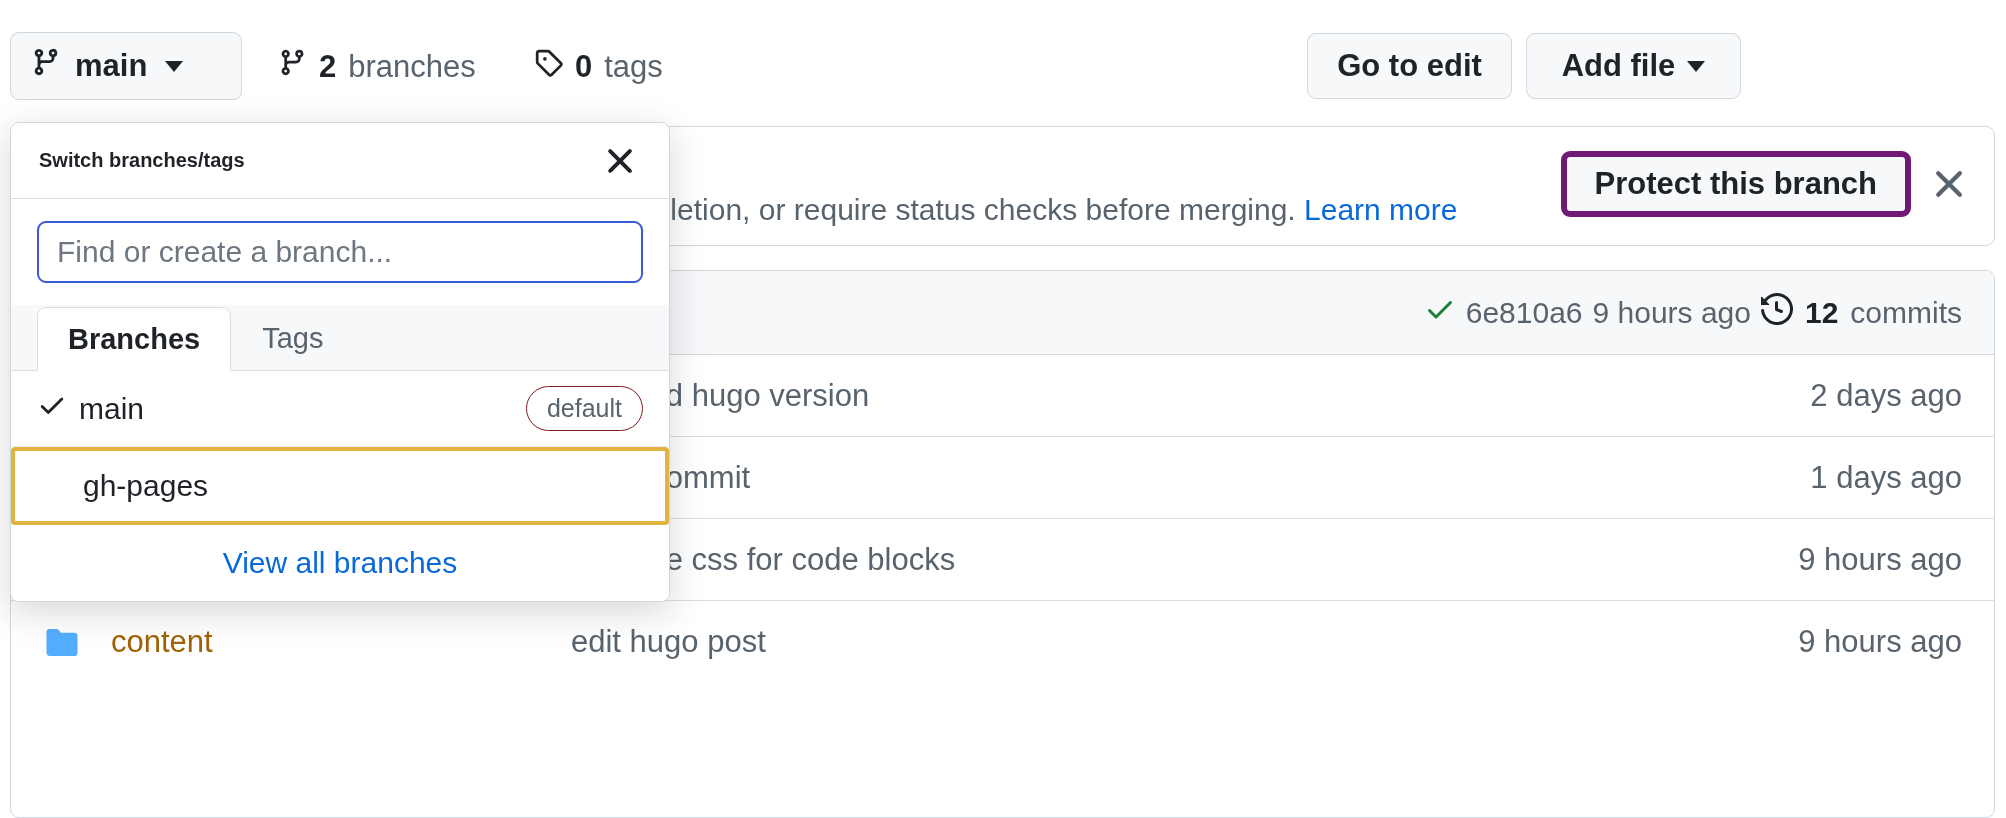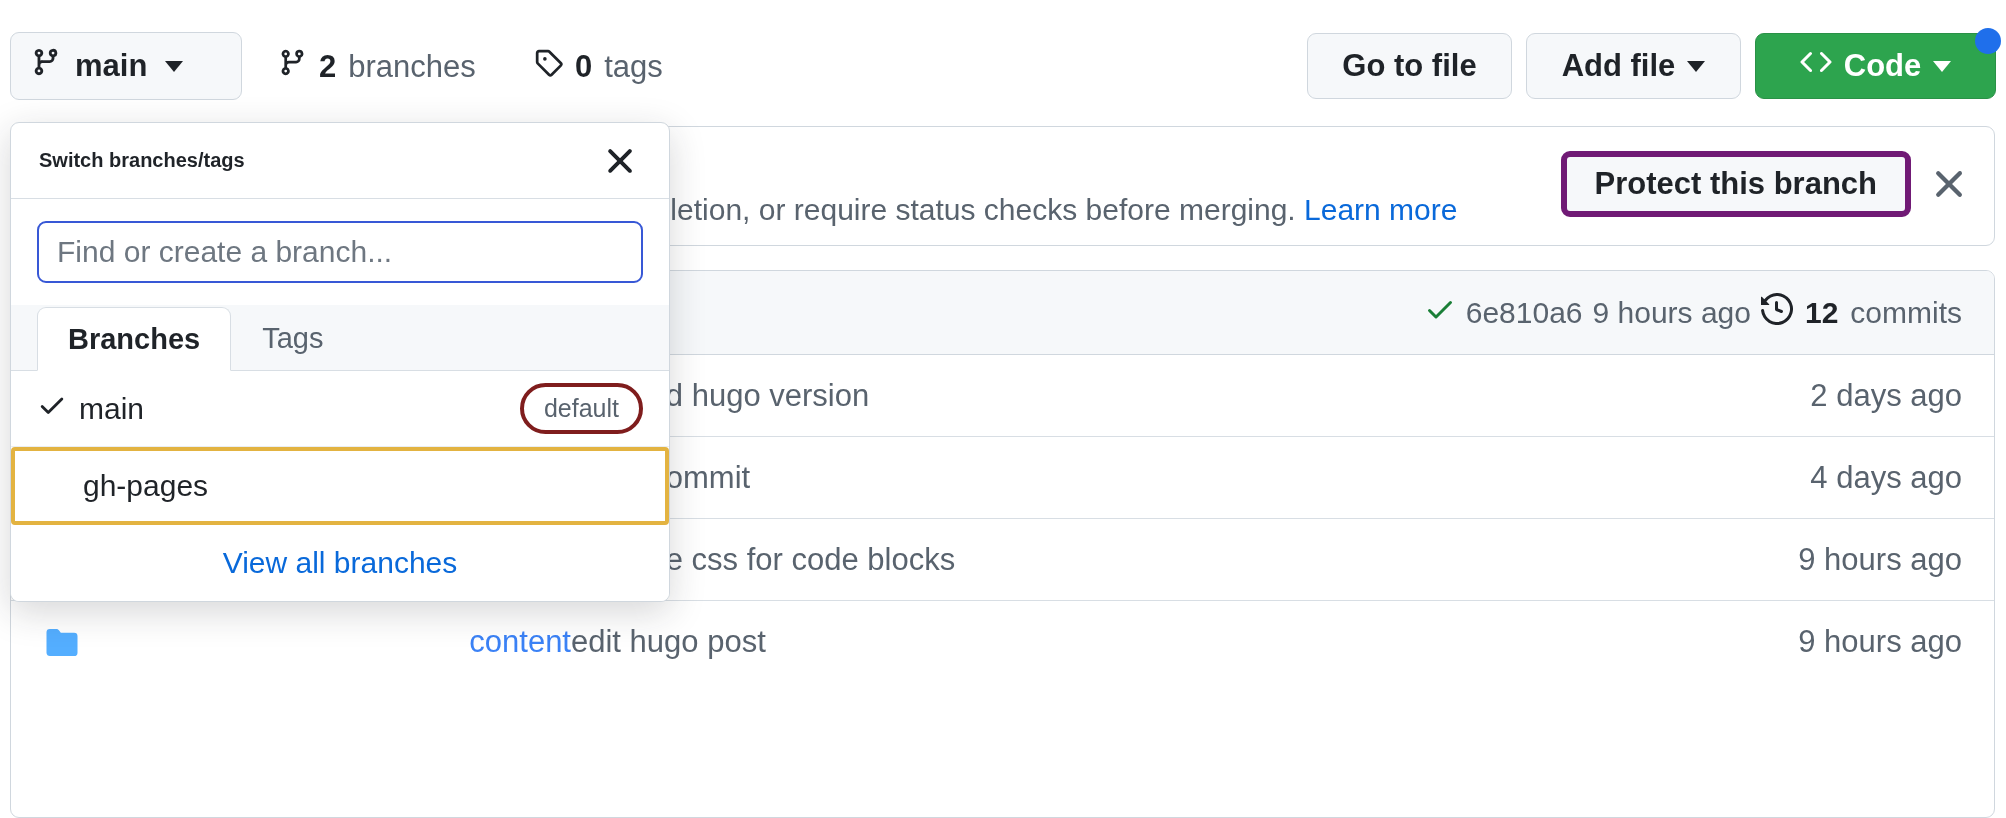--- a/index.html
+++ b/index.html
@@ -98,21 +98,21 @@
   .commit-bar .time { color: #59636e; }
   .commit-bar .commits { color: #59636e; display: flex; align-items: center; gap: 12px; }
   .commit-bar .commits b { color: #1f2328; }
 
   .file-row {
     height: 82px; border-bottom: 1px solid #d8dee4;
     display: flex; align-items: center; font-size: 31px;
   }
   .file-row:last-child { border-bottom: none; }
   .file-icon { width: 38px; height: 31px; margin-left: 32px; flex: none; }
-  .file-name { margin-left: 30px; width: 460px; color: #3b82f6; cursor: pointer; text-align: right; }
+  .file-name { margin-left: 30px; width: 460px; color: #a16207; cursor: pointer; }
   .file-msg { flex: 1; color: #59636e; cursor: pointer; }
   .file-time { color: #59636e; margin-right: 32px; }
 
   
   .dropdown {
     position: absolute; left: 10px; top: 122px; width: 660px;
     background: #ffffff; border: 1px solid #d0d7de; border-radius: 9px;
     box-shadow: 0 10px 36px rgba(31,35,40,0.18);
     overflow: hidden; z-index: 50;
   }
@@ -146,21 +146,21 @@
   }
 
   .dd-item {
     height: 76px; display: flex; align-items: center; padding: 0 26px;
     font-size: 30px; color: #1f2328; cursor: pointer; background: #ffffff;
     border-bottom: 1px solid #eaeef2;
   }
   .dd-item .tick { width: 42px; font-size: 32px; color: #1f2328; flex: none; }
   .dd-item .nm { flex: 1; }
   .badge-default {
-    border: 4px solid #7f1d1d; border-radius: 999px; padding: 7px 20px;
+    border: 1px solid #7f1d1d; border-radius: 999px; padding: 7px 20px;
     font-size: 25px; color: #59636e; background: #ffffff;
   }
   .dd-item.highlight {
     border: 4px solid #e3b341; border-radius: 4px; height: 78px;
   }
   .dd-footer {
     height: 76px; display: flex; align-items: center; justify-content: center;
     font-size: 30px; color: #0969da; cursor: pointer; background: #ffffff;
   }
 </style>
@@ -195,38 +195,28 @@
       <span>
         <svg width="29" height="29" viewBox="0 0 16 16" fill="#1f2328">
           <path d="M1 7.775V2.75C1 1.784 1.784 1 2.75 1h5.025c.464 0 .91.184 1.238.513l6.25 6.25a1.75 1.75 0 0 1 0 2.474l-5.026 5.026a1.75 1.75 0 0 1-2.474 0l-6.25-6.25A1.752 1.752 0 0 1 1 7.775Zm1.5 0c0 .066.026.13.073.177l6.25 6.25a.25.25 0 0 0 .354 0l5.025-5.025a.25.25 0 0 0 0-.354l-6.25-6.25a.25.25 0 0 0-.177-.073H2.75a.25.25 0 0 0-.25.25ZM6 5a1 1 0 1 1 0 2 1 1 0 0 1 0-2Z"></path>
         </svg>
       </span>
       <span class="num">0</span>
       <span>tags</span>
     </div>
 
     <div class="btn" id="go-to-file-button">
-      <span>Go to file</span>
+      <span>Go to edit</span>
     </div>
 
     <div class="btn" id="add-file-button">
       <span>Add file</span>
       <span class="caret"></span>
     </div>
 
-    <div class="btn" id="code-button">
-      <span>
-        <svg width="32" height="32" viewBox="0 0 16 16" fill="#ffffff">
-          <path d="m11.28 3.22 4.25 4.25a.75.75 0 0 1 0 1.06l-4.25 4.25a.749.749 0 0 1-1.275-.326.749.749 0 0 1 .215-.734L13.94 8l-3.72-3.72a.749.749 0 0 1 .326-1.275.749.749 0 0 1 .734.215Zm-6.56 0a.751.751 0 0 1 1.042.018.751.751 0 0 1 .018 1.042L2.06 8l3.72 3.72a.749.749 0 0 1-.326 1.275.749.749 0 0 1-.734-.215L.47 8.53a.75.75 0 0 1 0-1.06Z"></path>
-        </svg>
-      </span>
-      <span>Code</span>
-      <span class="caret"></span>
-      <span class="blue-dot"></span>
-    </div>
   </div>
 
   <div class="notice">
     <div class="notice-title">d</div>
     <div class="notice-text">
       <span>deletion, or require status checks before merging.</span>
       <a href="#">Learn more</a>
     </div>
     <div id="protect-branch-button">
       <span>Protect this branch</span>
@@ -263,21 +253,21 @@
       <span class="file-icon"></span>
       <span class="file-name"></span>
       <span class="file-msg">updated hugo version</span>
       <span class="file-time">2 days ago</span>
     </div>
 
     <div class="file-row">
       <span class="file-icon"></span>
       <span class="file-name"></span>
       <span class="file-msg">initial commit</span>
-      <span class="file-time">4 days ago</span>
+      <span class="file-time">1 days ago</span>
     </div>
 
     <div class="file-row">
       <span class="file-icon">
         <svg width="38" height="31" viewBox="0 0 16 16" fill="#54aeff">
           <path d="M1.75 1A1.75 1.75 0 0 0 0 2.75v10.5C0 14.216.784 15 1.75 15h12.5A1.75 1.75 0 0 0 16 13.25v-8.5A1.75 1.75 0 0 0 14.25 3H7.5a.25.25 0 0 1-.2-.1l-.9-1.2C6.07 1.26 5.55 1 5 1H1.75Z"></path>
         </svg>
       </span>
       <span class="file-name"><span>assets/css/</span><b>extended</b></span>
       <span class="file-msg">override css for code blocks</span>

